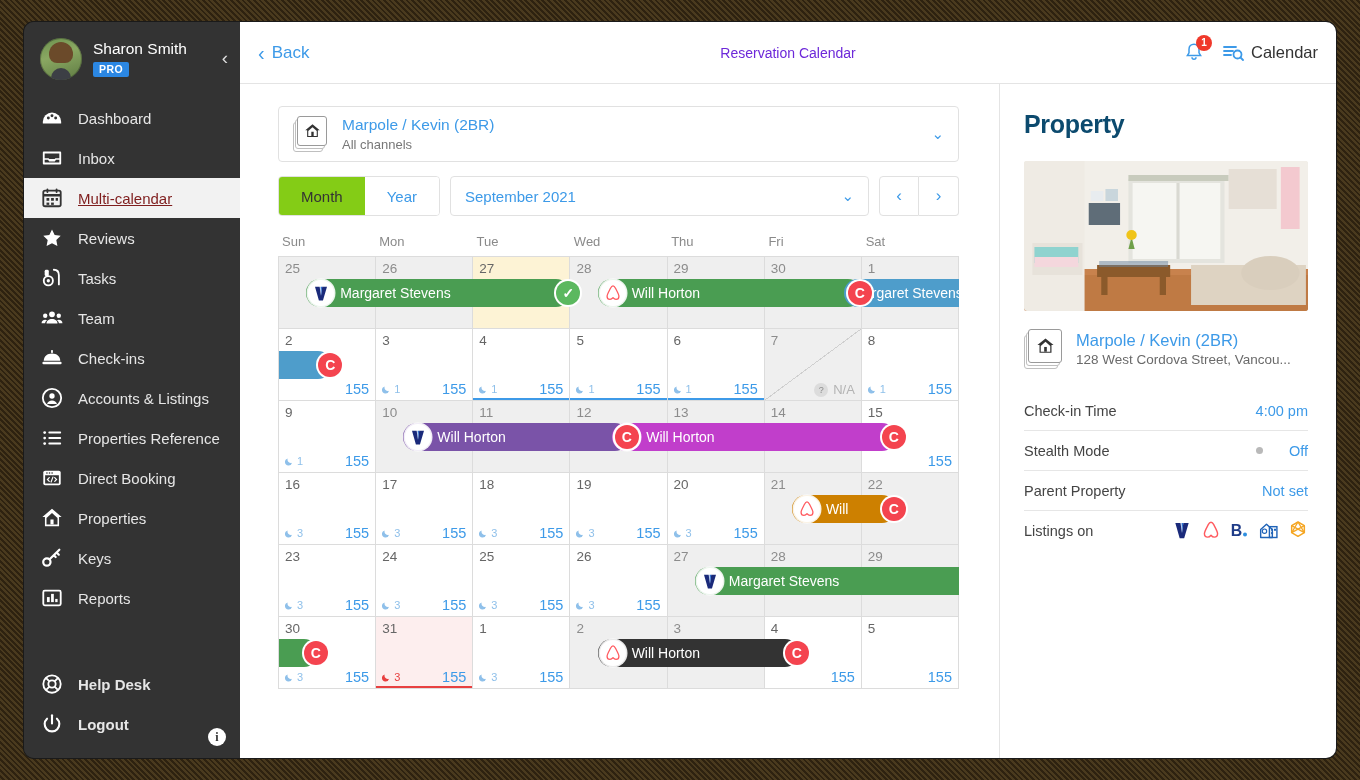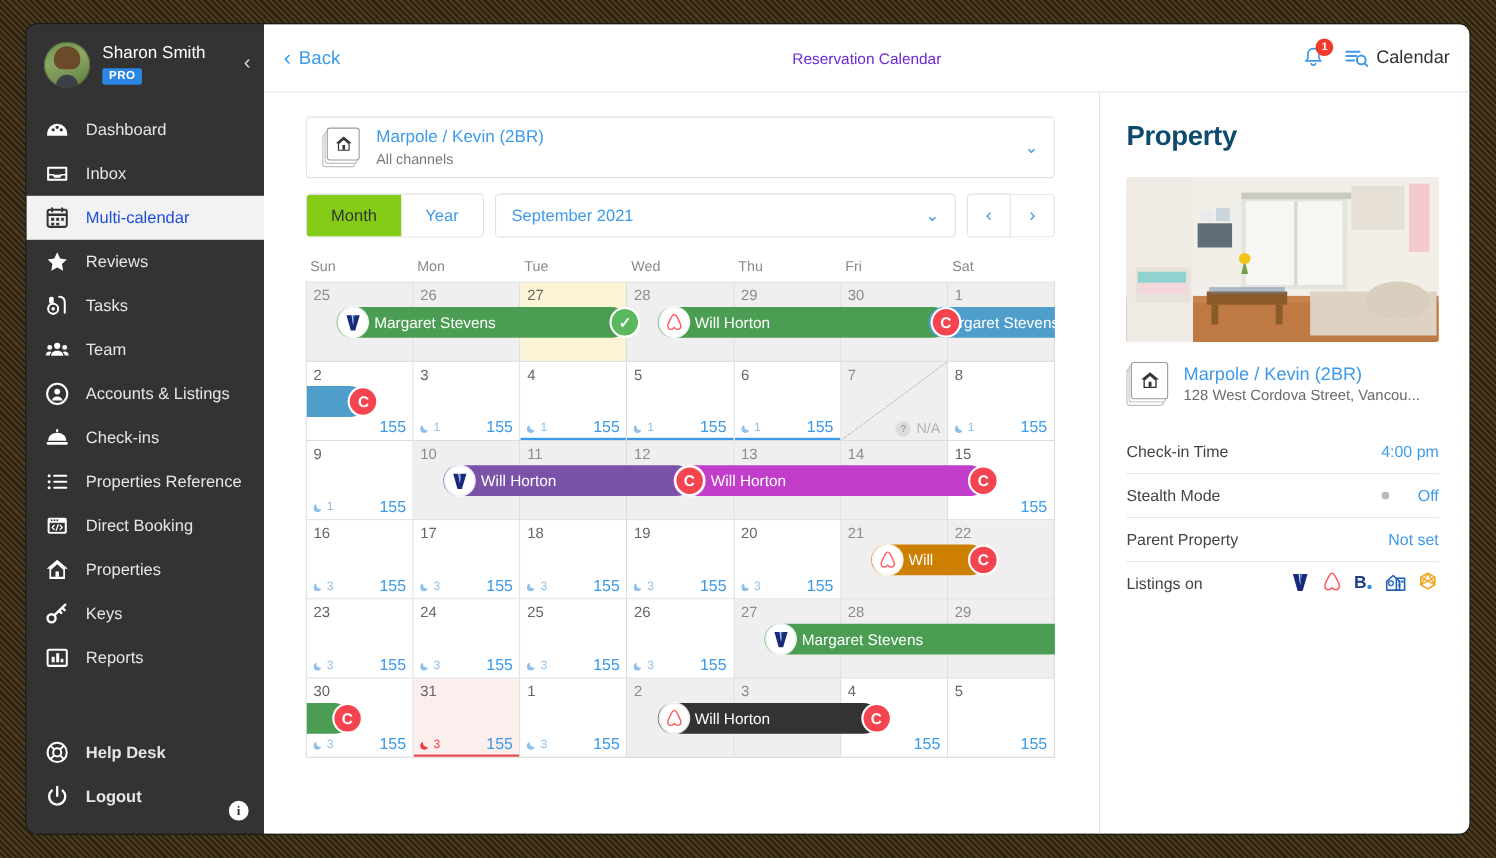--- a/index.html
+++ b/index.html
@@ -60,21 +60,21 @@
   .collapse-btn {
     position:absolute; right:12px; top:26px;
     color:#ddd; font-size:19px; cursor:pointer; line-height:1;
   }
   .nav { margin-top:4px; }
   .nav-item {
     display:flex; align-items:center; gap:14px;
     height:40px; padding:0 16px; font-size:15px; color:#e6e6e6;
     cursor:pointer;
   }
-  .nav-item.active { background:#f2f2f2; color:#1d4ed8; }
+  .nav-item.active { background:#f2f2f2; color:#7f1d1d;text-decoration:underline; }
   .nav-ico { width:24px; height:24px; flex:0 0 24px; display:flex; align-items:center; justify-content:center;}
   .nav-ico svg { display:block; }
   .nav-bottom { position:absolute; bottom:14px; left:0; right:0; }
   .nav-bottom .nav-item { font-weight:bold; height:40px; }
   .info-dot {
     position:absolute; right:14px; bottom:12px;
     width:18px; height:18px; border-radius:50%;
     background:#fff; color:#333; font-size:12px; font-weight:bold;
     display:flex; align-items:center; justify-content:center;
     font-family:"Liberation Serif", serif;
@@ -309,36 +309,36 @@
               <path d="M6 18c0-3.3 2.7-5 6-5s6 1.7 6 5z" fill="#ffffff"></path>
               <path d="M0.6 17.6c0-2.4 1.7-3.8 4-3.8 .8 0 1.5.2 2.1.5-1.3 .9-2 2-2.2 3.3z" fill="#ffffff"></path>
               <path d="M23.4 17.6c0-2.4-1.7-3.8-4-3.8-.8 0-1.5.2-2.1.5 1.3.9 2 2 2.2 3.3z" fill="#ffffff"></path>
             </svg>
           </span>
           <span>Team</span>
         </div>
         <div class="nav-item">
           <span class="nav-ico">
             <svg width="22" height="22" viewBox="0 0 24 24">
+              <path d="M3 15c0-5 4-8 9-8s9 3 9 8z" fill="#ffffff"></path>
+              <rect x="1.5" y="16.2" width="21" height="2.6" rx="1.3" fill="#ffffff"></rect>
+              <rect x="11" y="3.4" width="2" height="3" fill="#ffffff"></rect>
+            </svg>
+          </span>
+          <span>Check-ins</span>
+        </div>
+        <div class="nav-item">
+          <span class="nav-ico">
+            <svg width="22" height="22" viewBox="0 0 24 24">
               <circle cx="12" cy="12" r="10" fill="none" stroke="#ffffff" stroke-width="2"></circle>
               <circle cx="12" cy="9.8" r="2.9" fill="#ffffff"></circle>
               <path d="M6.6 18.6c.7-2.6 2.8-4 5.4-4s4.7 1.4 5.4 4z" fill="#ffffff"></path>
             </svg>
           </span>
           <span>Accounts &amp; Listings</span>
-        </div>
-        <div class="nav-item">
-          <span class="nav-ico">
-            <svg width="22" height="22" viewBox="0 0 24 24">
-              <path d="M3 15c0-5 4-8 9-8s9 3 9 8z" fill="#ffffff"></path>
-              <rect x="1.5" y="16.2" width="21" height="2.6" rx="1.3" fill="#ffffff"></rect>
-              <rect x="11" y="3.4" width="2" height="3" fill="#ffffff"></rect>
-            </svg>
-          </span>
-          <span>Check-ins</span>
         </div>
         <div class="nav-item">
           <span class="nav-ico">
             <svg width="22" height="22" viewBox="0 0 24 24">
               <circle cx="4" cy="6" r="1.5" fill="#ffffff"></circle>
               <circle cx="4" cy="12" r="1.5" fill="#ffffff"></circle>
               <circle cx="4" cy="18" r="1.5" fill="#ffffff"></circle>
               <path d="M9 6h12M9 12h12M9 18h12" stroke="#ffffff" stroke-width="2" stroke-linecap="round"></path>
             </svg>
           </span>

